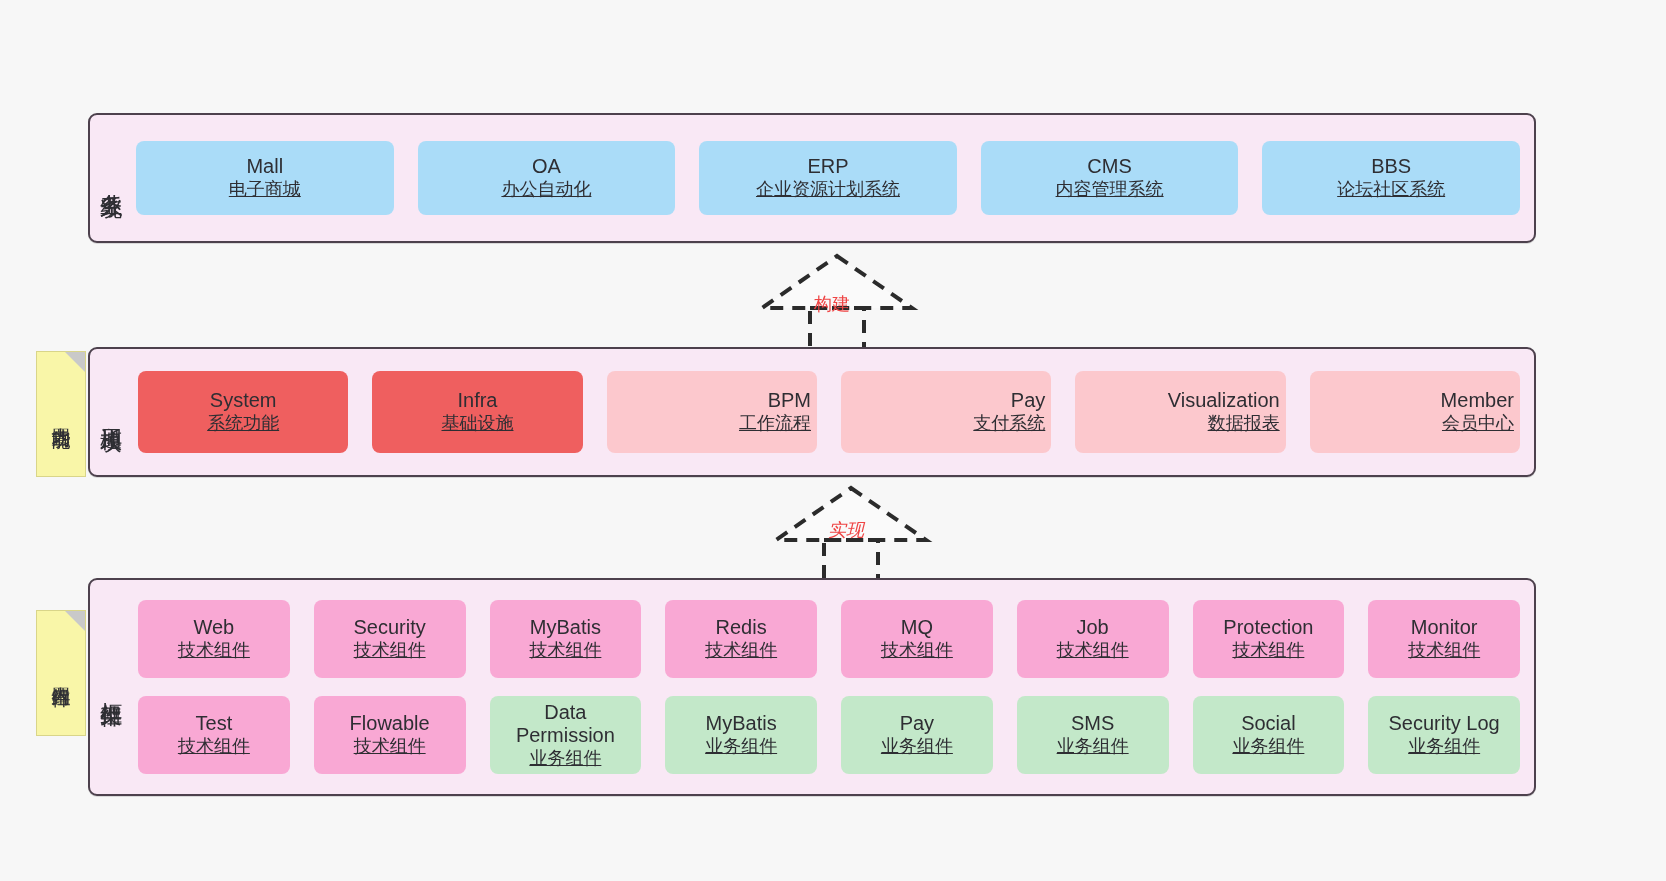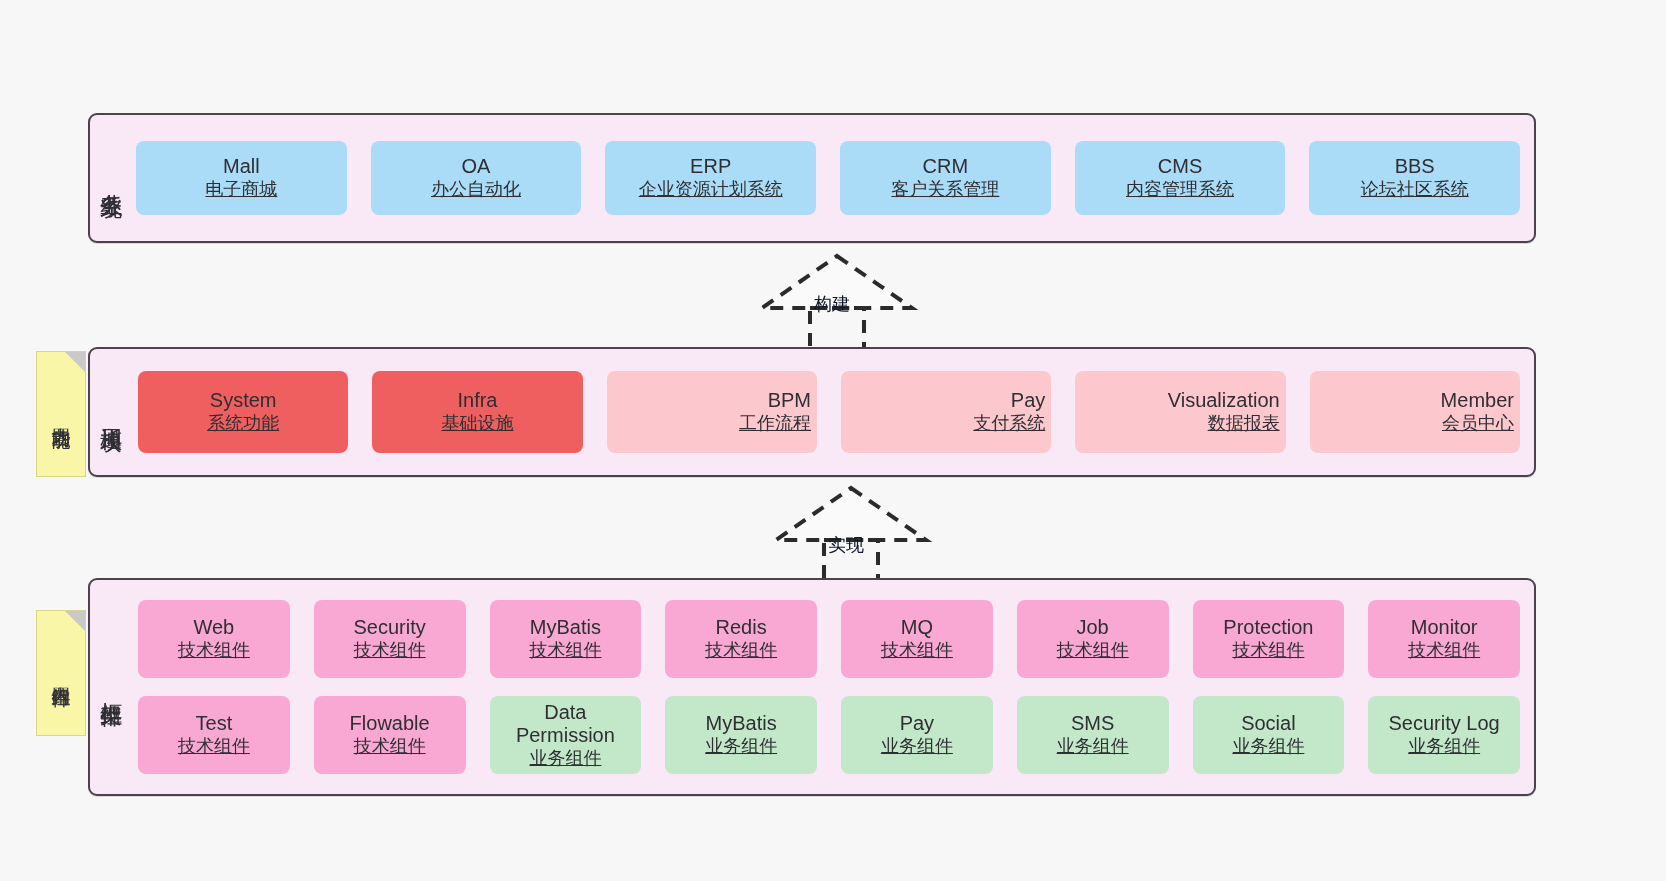--- a/index.html
+++ b/index.html
@@ -143,26 +143,26 @@
   #note-components { left: 36px; top: 610px; height: 126px; }
 
   
   .arrow { position: absolute; }
   #arrow-build   { left: 752px; top: 250px; width: 170px; height: 100px; }
   #arrow-realize { left: 766px; top: 482px; width: 170px; height: 100px; }
 
   .arrow-label {
     position: absolute;
     font-size: 18px;
-    color: #0f172a;
+    color: #ef4444;
     background: transparent;
     white-space: nowrap;
   }
   #arrow-build .arrow-label   { left: 62px; top: 42px; }
-  #arrow-realize .arrow-label { left: 62px; top: 51px; }
+  #arrow-realize .arrow-label { left: 62px; top: 36px; font-style: italic; }
 </style>
 </head>
 <body>
 
 <div id="canvas">
 
   <div class="layer" id="layer-business">
     <div class="layer-title">业务系统</div>
     <div class="layer-body">
       <div class="row">
@@ -170,24 +170,20 @@
           <div class="t1">Mall</div>
           <div class="t2">电子商城</div>
         </div>
         <div class="node c-blue">
           <div class="t1">OA</div>
           <div class="t2">办公自动化</div>
         </div>
         <div class="node c-blue">
           <div class="t1">ERP</div>
           <div class="t2">企业资源计划系统</div>
-        </div>
-        <div class="node c-blue">
-          <div class="t1">CRM</div>
-          <div class="t2">客户关系管理</div>
         </div>
         <div class="node c-blue">
           <div class="t1">CMS</div>
           <div class="t2">内容管理系统</div>
         </div>
         <div class="node c-blue">
           <div class="t1">BBS</div>
           <div class="t2">论坛社区系统</div>
         </div>
       </div>

